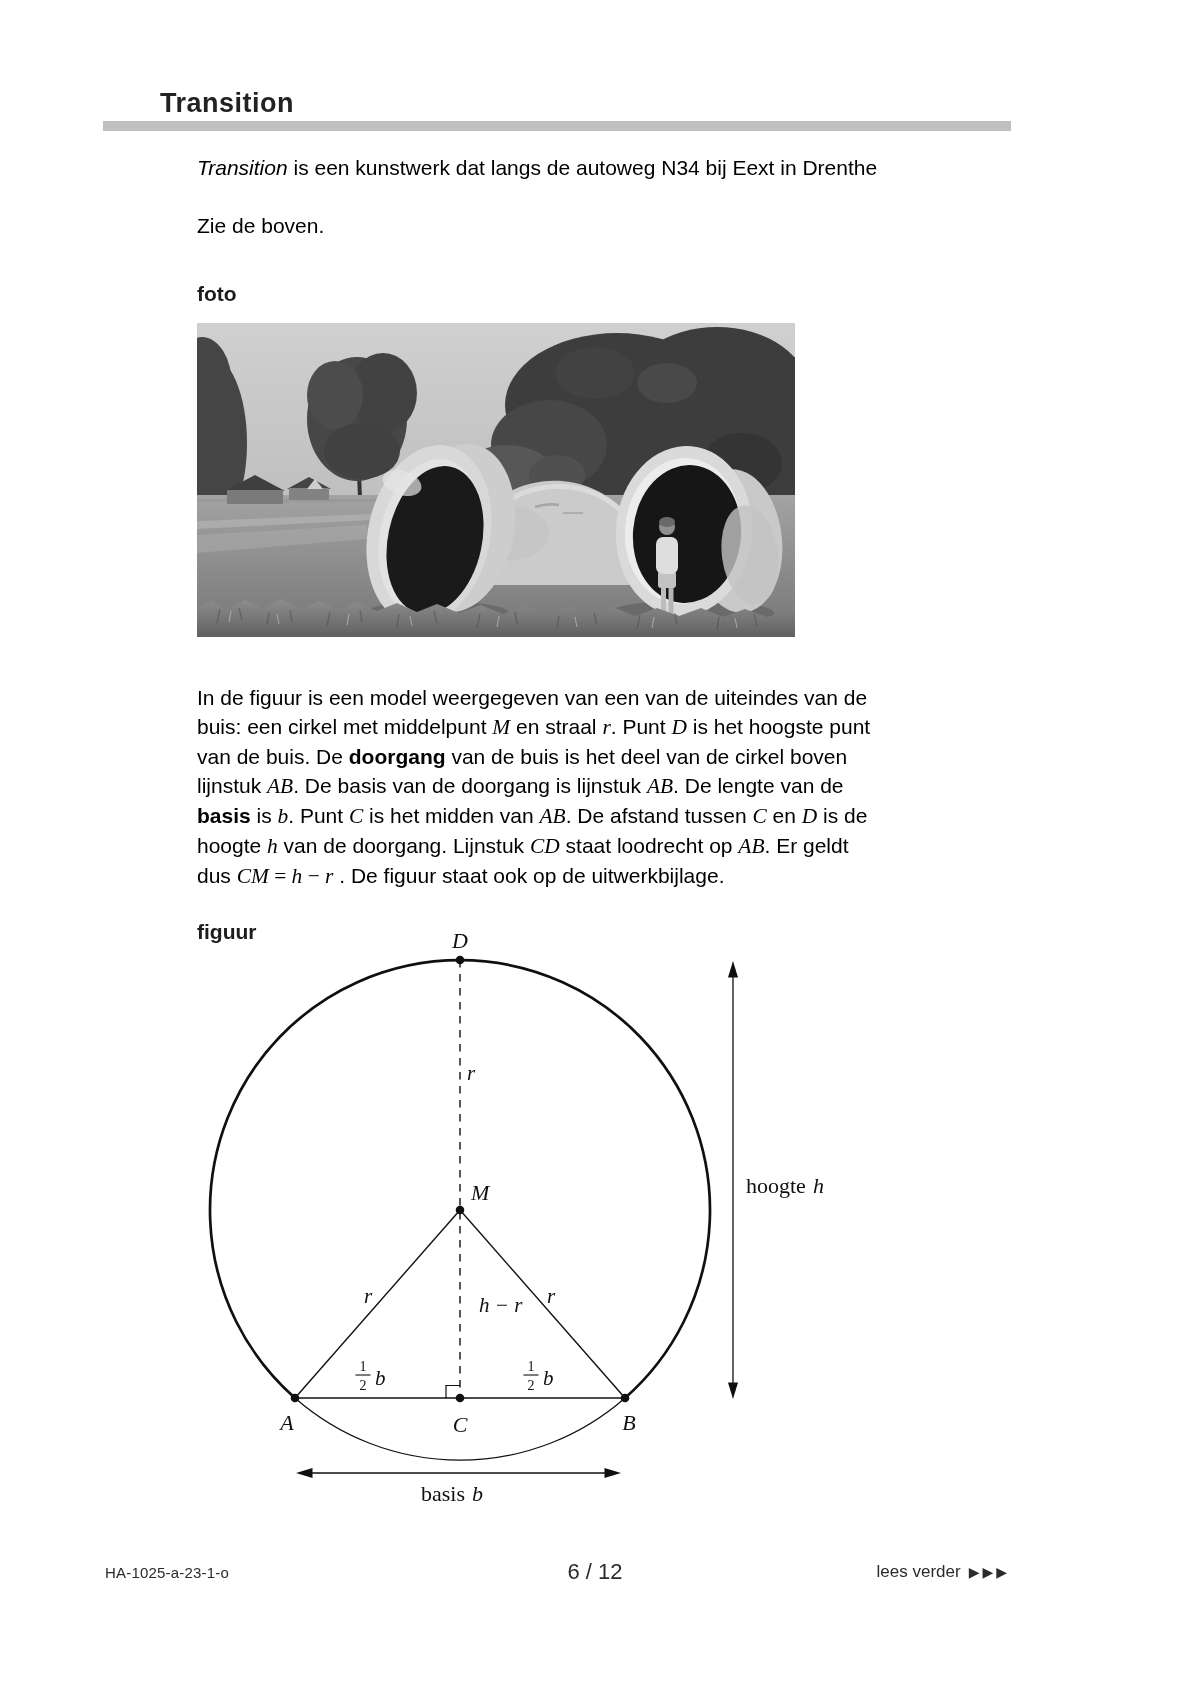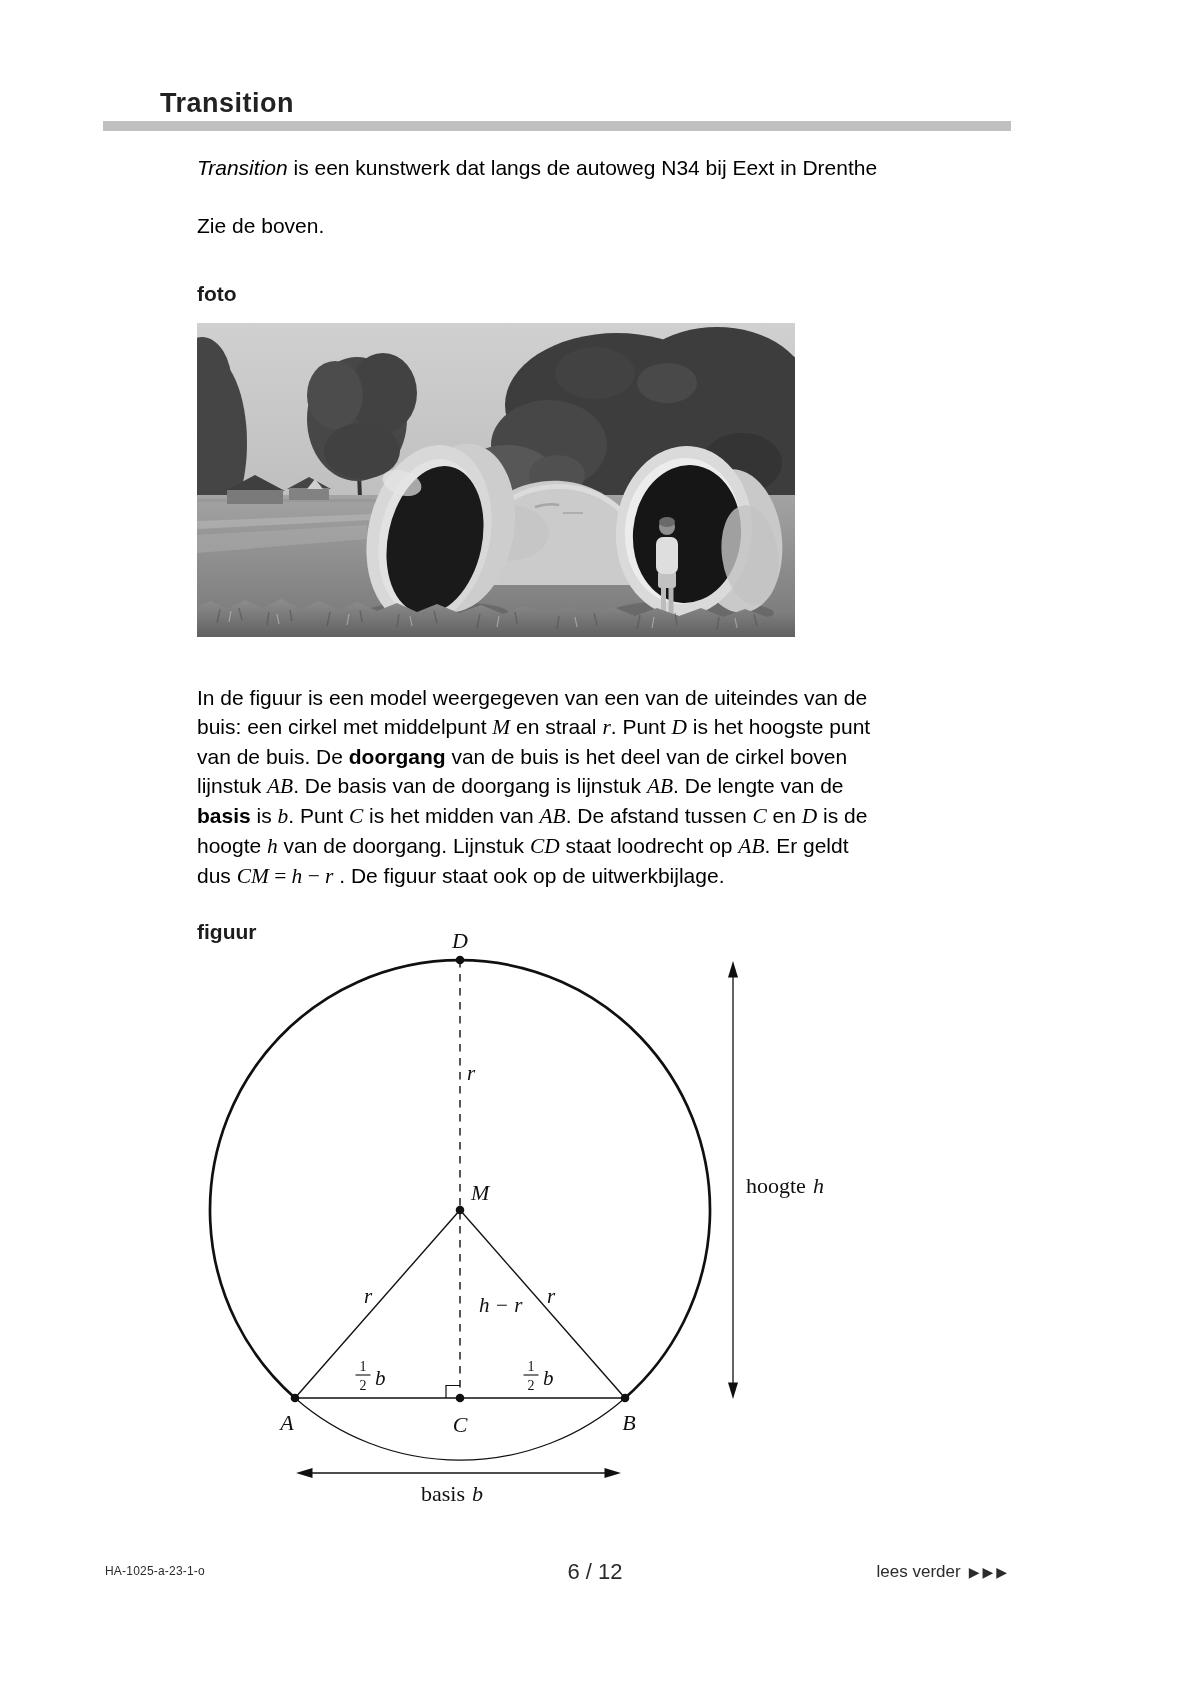--- a/index.html
+++ b/index.html
@@ -25,21 +25,21 @@
   }
   .label-foto{top:282px;}
   .label-figuur{top:920px;}
   .seg-b{font-weight:700;}
   .seg-i{font-style:italic;}
   .seg-v{font-family:"Liberation Serif",serif;font-style:italic;font-size:1.02em;}
   .seg-m{font-family:"Liberation Serif",serif;font-size:1.02em;}
   .photo-frame{left:197px;top:323px;width:598px;height:314px;}
   .figure-frame{left:150px;top:925px;width:700px;height:585px;}
   .footer{left:0;top:1556px;width:1191px;height:34px;font-size:15px;color:#2b2b2b;}
-  .footer-code{position:absolute;left:105px;top:8px;font-size:12px;letter-spacing:.2px;}
+  .footer-code{position:absolute;left:105px;top:8px;font-size:15px;letter-spacing:.2px;}
   .footer-page{position:absolute;left:595px;top:3px;transform:translateX(-50%);font-size:22px;}
   .footer-next{position:absolute;right:181px;top:6px;font-size:17px;white-space:nowrap;padding-left:15px;}
   .footer-arrows{font-size:14px;letter-spacing:3px;margin-left:8px;}
   svg text{fill:#101010;}
   .fig-serif{font-family:"Liberation Serif",serif;}
   .fig-italic{font-family:"Liberation Serif",serif;font-style:italic;}
 </style>
 </head>
 <body>
 

